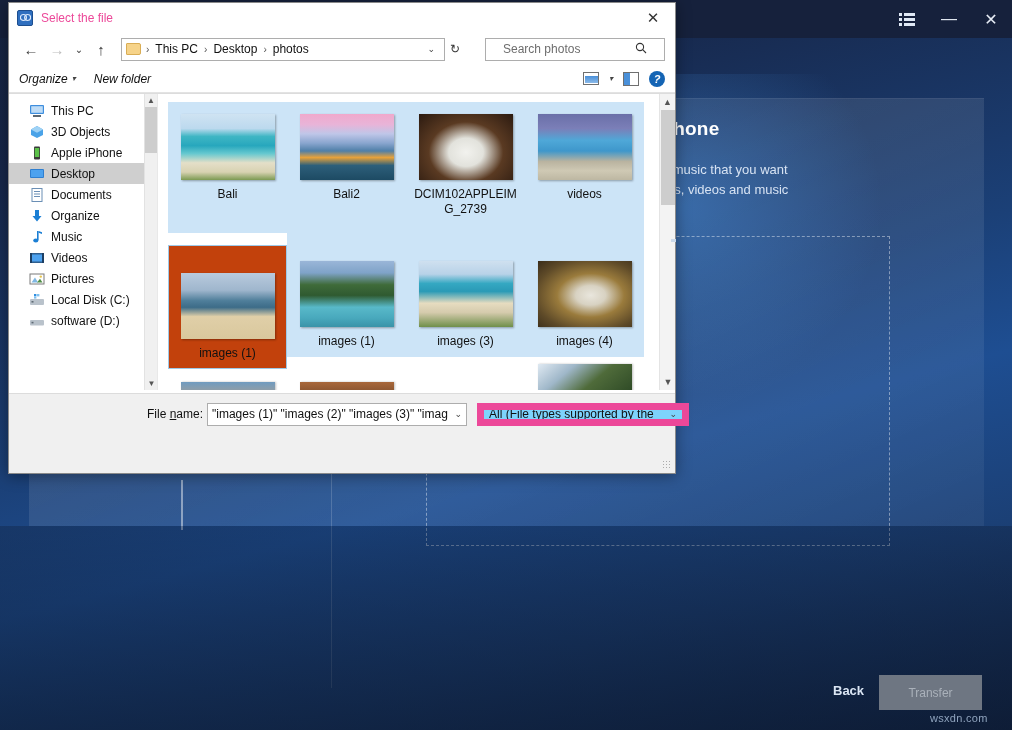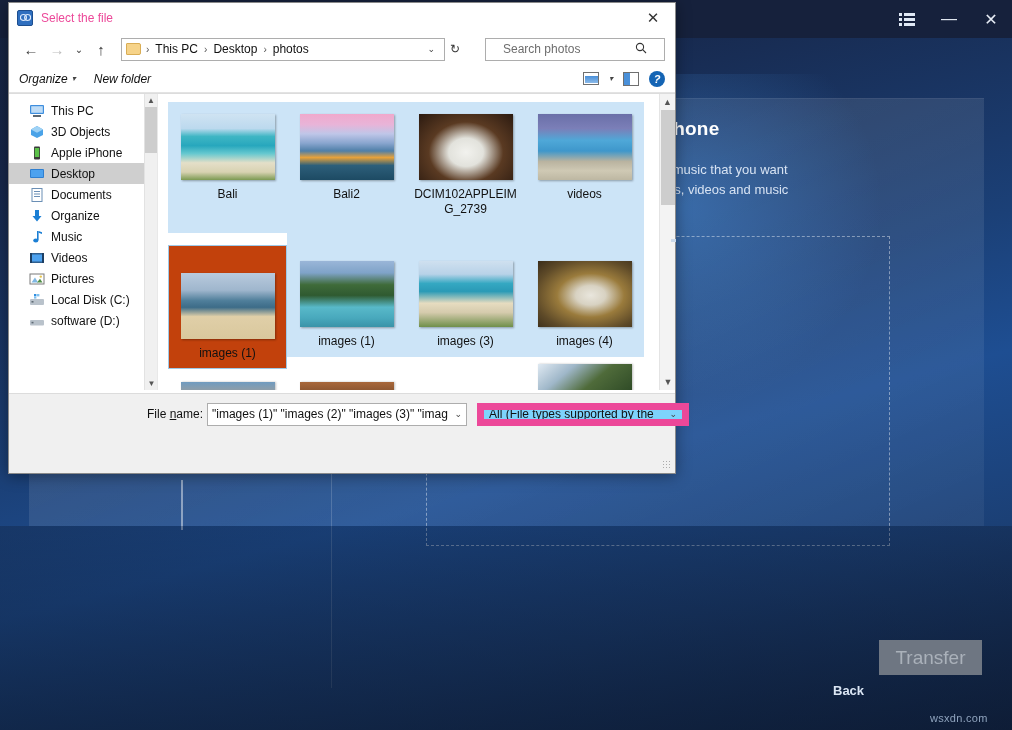--- a/index.html
+++ b/index.html
@@ -59,22 +59,22 @@
   }
   #app-footer {
     position: absolute; left: 0; top: 488px; width: 1012px; height: 204px;
     background: linear-gradient(180deg, rgba(12,24,46,0.30) 0%, rgba(10,21,41,0.62) 100%);
   }
   #back-btn {
     position: absolute; left: 833px; top: 683px; color: #dbe6f4;
     font-size: 13px; cursor: pointer; font-weight: bold;
   }
   #transfer-btn {
-    position: absolute; left: 879px; top: 640px; width: 103px; height: 35px;
-    background: #6e7682; color: #aab1ba; font-size: 19px;
+    position: absolute; left: 879px; top: 675px; width: 103px; height: 35px;
+    background: #6e7682; color: #aab1ba; font-size: 12px;
     display: flex; align-items: center; justify-content: center;
     border: none;
   }
   #watermark {
     position: absolute; left: 930px; top: 712px; color: #8fa3bd;
     font-size: 11px; letter-spacing: .3px;
   }
 
   
   #dialog {

